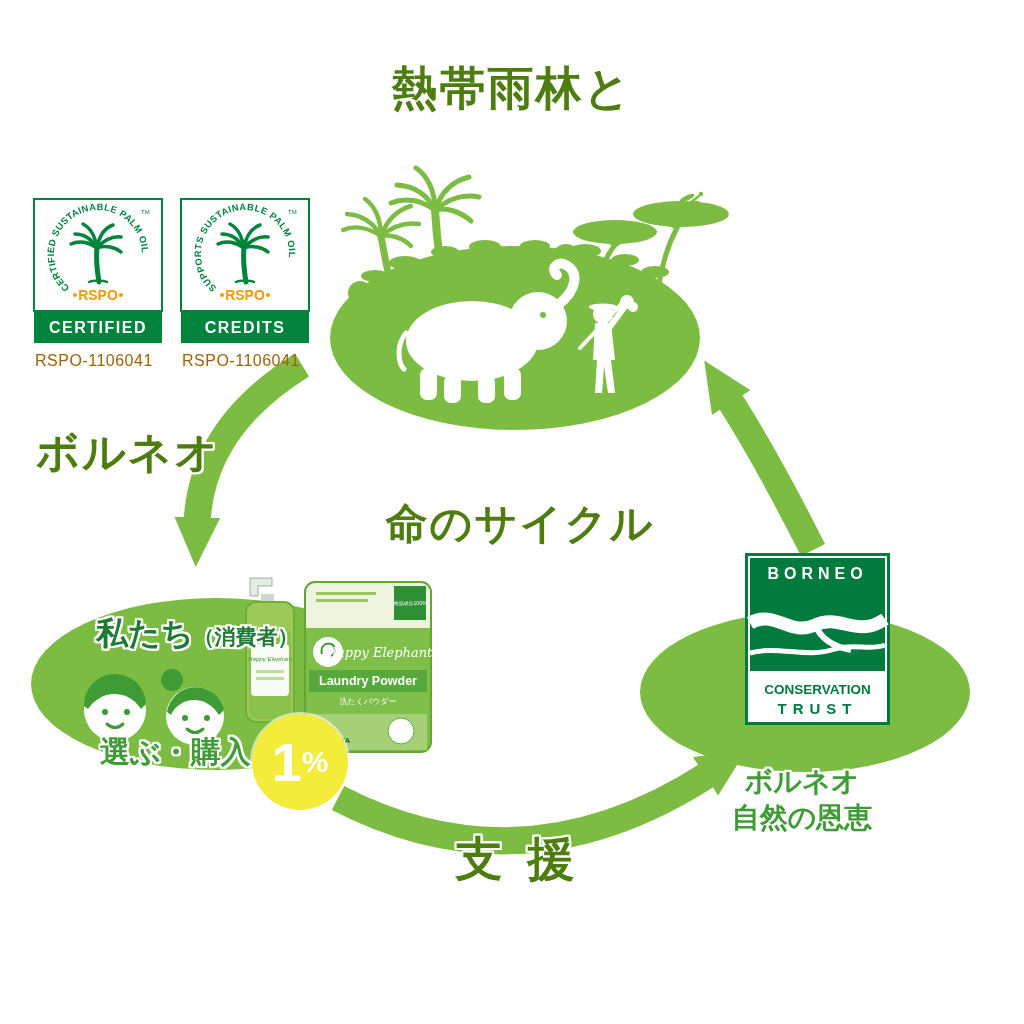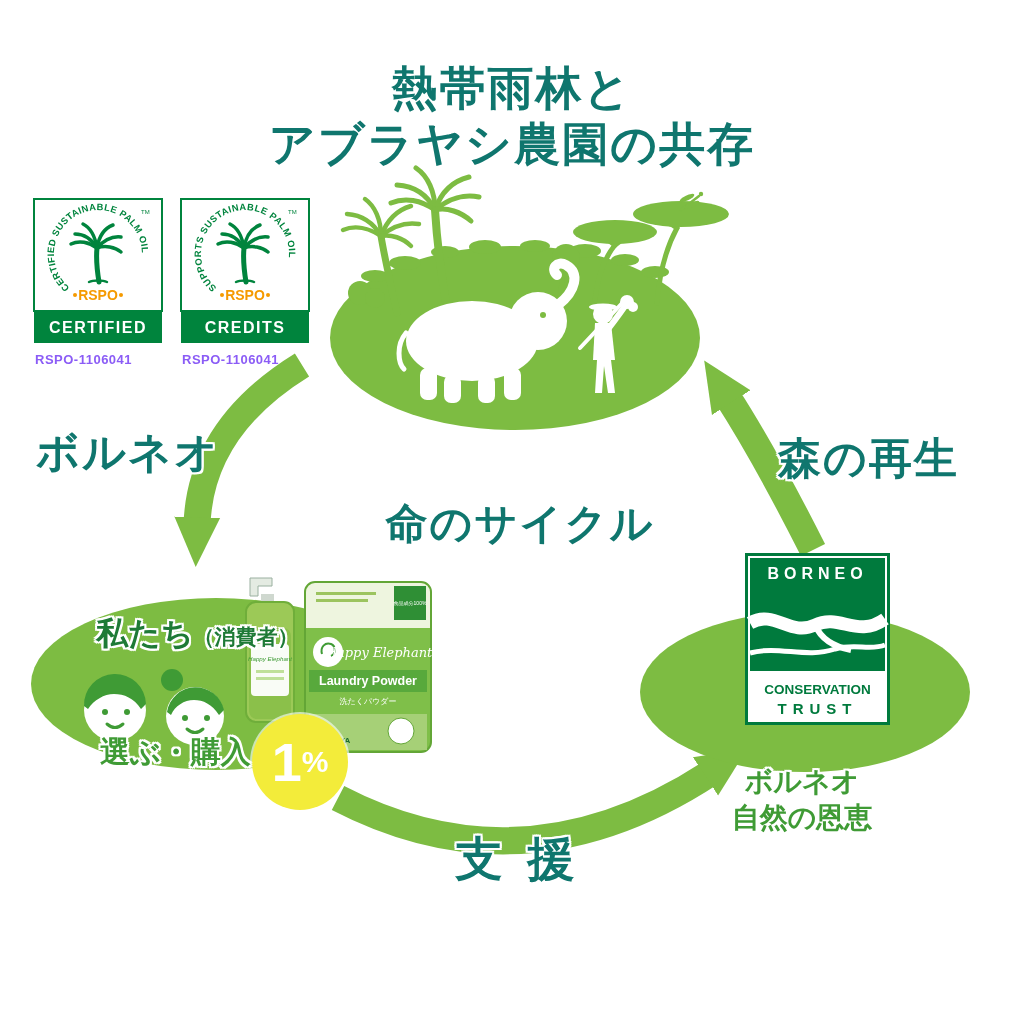--- a/index.html
+++ b/index.html
@@ -1,26 +1,26 @@
 <!DOCTYPE html>
 <html><head>
 <meta charset="utf-8">
 <style>
   html,body{margin:0;padding:0;background:#fff;}
   .canvas{position:relative;width:1024px;height:1024px;background:#fff;overflow:hidden;
           font-family:"Liberation Sans","DejaVu Sans",sans-serif;}
   .abs{position:absolute;}
-  .blue{color:#0f766e;font-weight:800;}
+  .blue{color:#4d7c0f;font-weight:800;}
   .green-label{color:#3f9b35;font-weight:800;}
   .ow{text-shadow:-2px -2px 0 #fff,0 -2px 0 #fff,2px -2px 0 #fff,-2px 0 0 #fff,
       2px 0 0 #fff,-2px 2px 0 #fff,0 2px 0 #fff,2px 2px 0 #fff;}
   .title{left:0;right:0;top:60px;text-align:center;font-size:46px;line-height:1.22;letter-spacing:2px;}
   .center-title{left:264px;width:512px;top:496px;text-align:center;font-size:42px;letter-spacing:2px;}
   .side-label{font-size:43px;letter-spacing:2px;}
-  .license{font-size:13px;color:#8b5cf6;font-weight:700;letter-spacing:0.5px;}
+  .license{font-size:16px;color:#a16207;font-weight:400;letter-spacing:0.5px;}
   .right-ellipse{left:640px;top:612px;width:330px;height:160px;border-radius:50%;background:#7dbc42;}
   .badge{left:252px;top:714px;width:96px;height:96px;border-radius:50%;background:#f3ec3a;
          display:flex;align-items:center;justify-content:center;z-index:6;
          box-shadow:0 0 0 2px rgba(255,255,255,.6);}
   .badge .num{font-size:54px;font-weight:800;color:#fff;line-height:1;}
   .badge .pct{font-size:30px;font-weight:800;color:#fff;line-height:1;}
   .consumers-label{left:82px;top:612px;z-index:7;}
   .consumers-label .main{font-size:32px;margin-left:14px;}
   .consumers-label .sub{font-size:21px;font-family:Liberation Serif, serif;}
   .action-label{left:100px;top:732px;font-size:30px;z-index:7;}
@@ -234,28 +234,26 @@
       <path d="M 5 70 C 30 56 45 84 70 72 C 95 60 112 86 140 66" stroke-width="13"></path>
       <path d="M 70 72 C 76 86 90 94 106 97" stroke-width="6"></path>
       <path d="M 5 100 C 35 92 60 106 90 96 C 110 90 125 98 140 92" stroke-width="5"></path>
     </g>
     <text x="72.5" y="141" text-anchor="middle" font-size="13.5" font-weight="bold" fill="#007a3d">CONSERVATION</text>
     <text x="72.5" y="161" text-anchor="middle" font-size="15" font-weight="bold" fill="#007a3d" letter-spacing="6">TRUST</text>
   </svg>
 
   <div class="abs title blue z5">
     <div>熱帯雨林と</div>
-    <div>アブラヤシ農園の共存</div>
   </div>
 
   <div class="abs center-title blue z5">命のサイクル</div>
 
   <div class="abs side-label blue ow z5" style="left:36px;top:424px">ボルネオ</div>
 
-  <div class="abs side-label blue ow z5" style="left:778px;top:430px">森の再生</div>
 
   <div class="abs consumers-label ow">
     <span class="main green-label" style="color:#1e7a36">私たち</span><span class="sub green-label" style="color:#1e7a36">（消費者）</span>
   </div>
 
   <div class="abs action-label green-label ow">選ぶ・購入</div>
 
   <div class="abs bct-caption green-label ow">
     <div>ボルネオ</div>
     <div>自然の恩恵</div>

